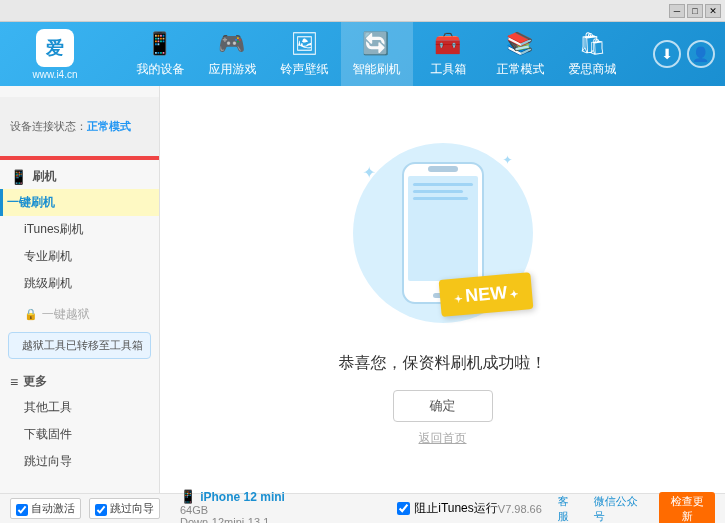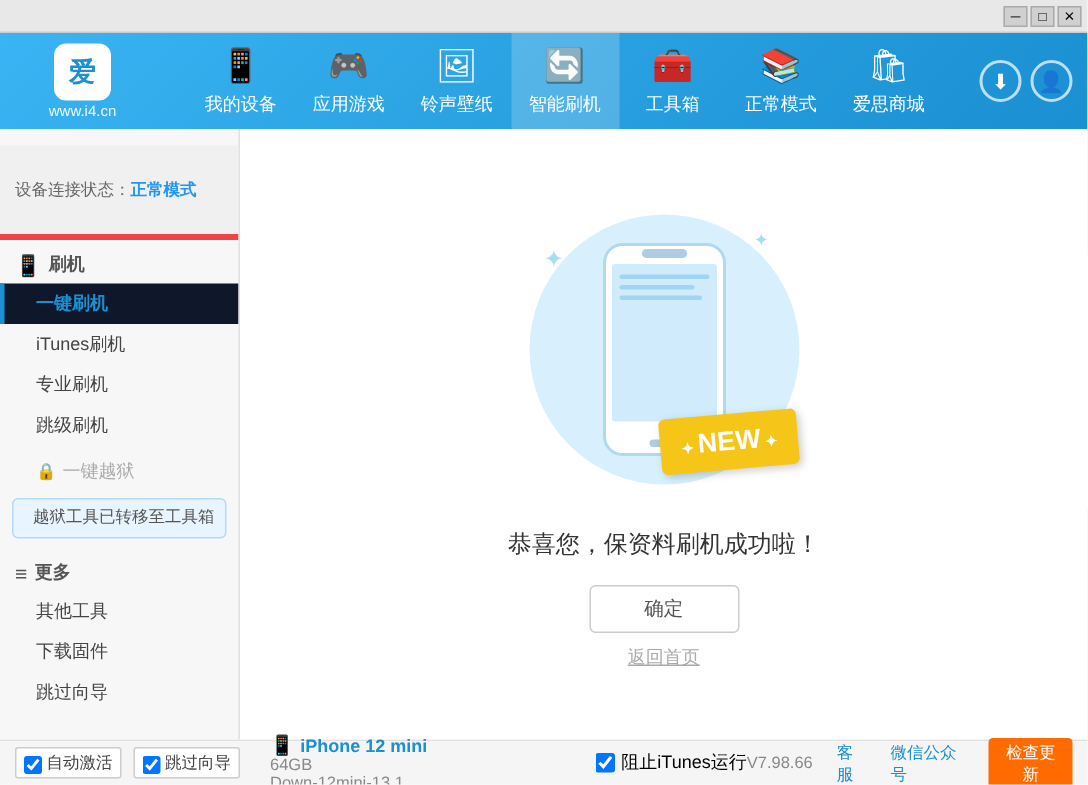--- a/index.html
+++ b/index.html
@@ -149,25 +149,25 @@
       font-size: 14px;
       color: #555;
     }
     .sidebar-item {
       padding: 5px 12px 5px 24px;
       font-size: 12px;
       color: #444;
       cursor: pointer;
     }
     .sidebar-item.active {
-      background: #0f172a;
+      background: #fef9c3;
       color: #1a8fd1;
       font-weight: bold;
       border-left: 3px solid #1a8fd1;
-      padding-left: 21px;
+      padding-left: 4px;
     }
     .sidebar-disabled {
       padding: 5px 12px 5px 24px;
       font-size: 12px;
       color: #aaa;
       cursor: default;
       display: flex;
       align-items: center;
     }
     .lock-icon { margin-right: 4px; font-size: 11px; }

